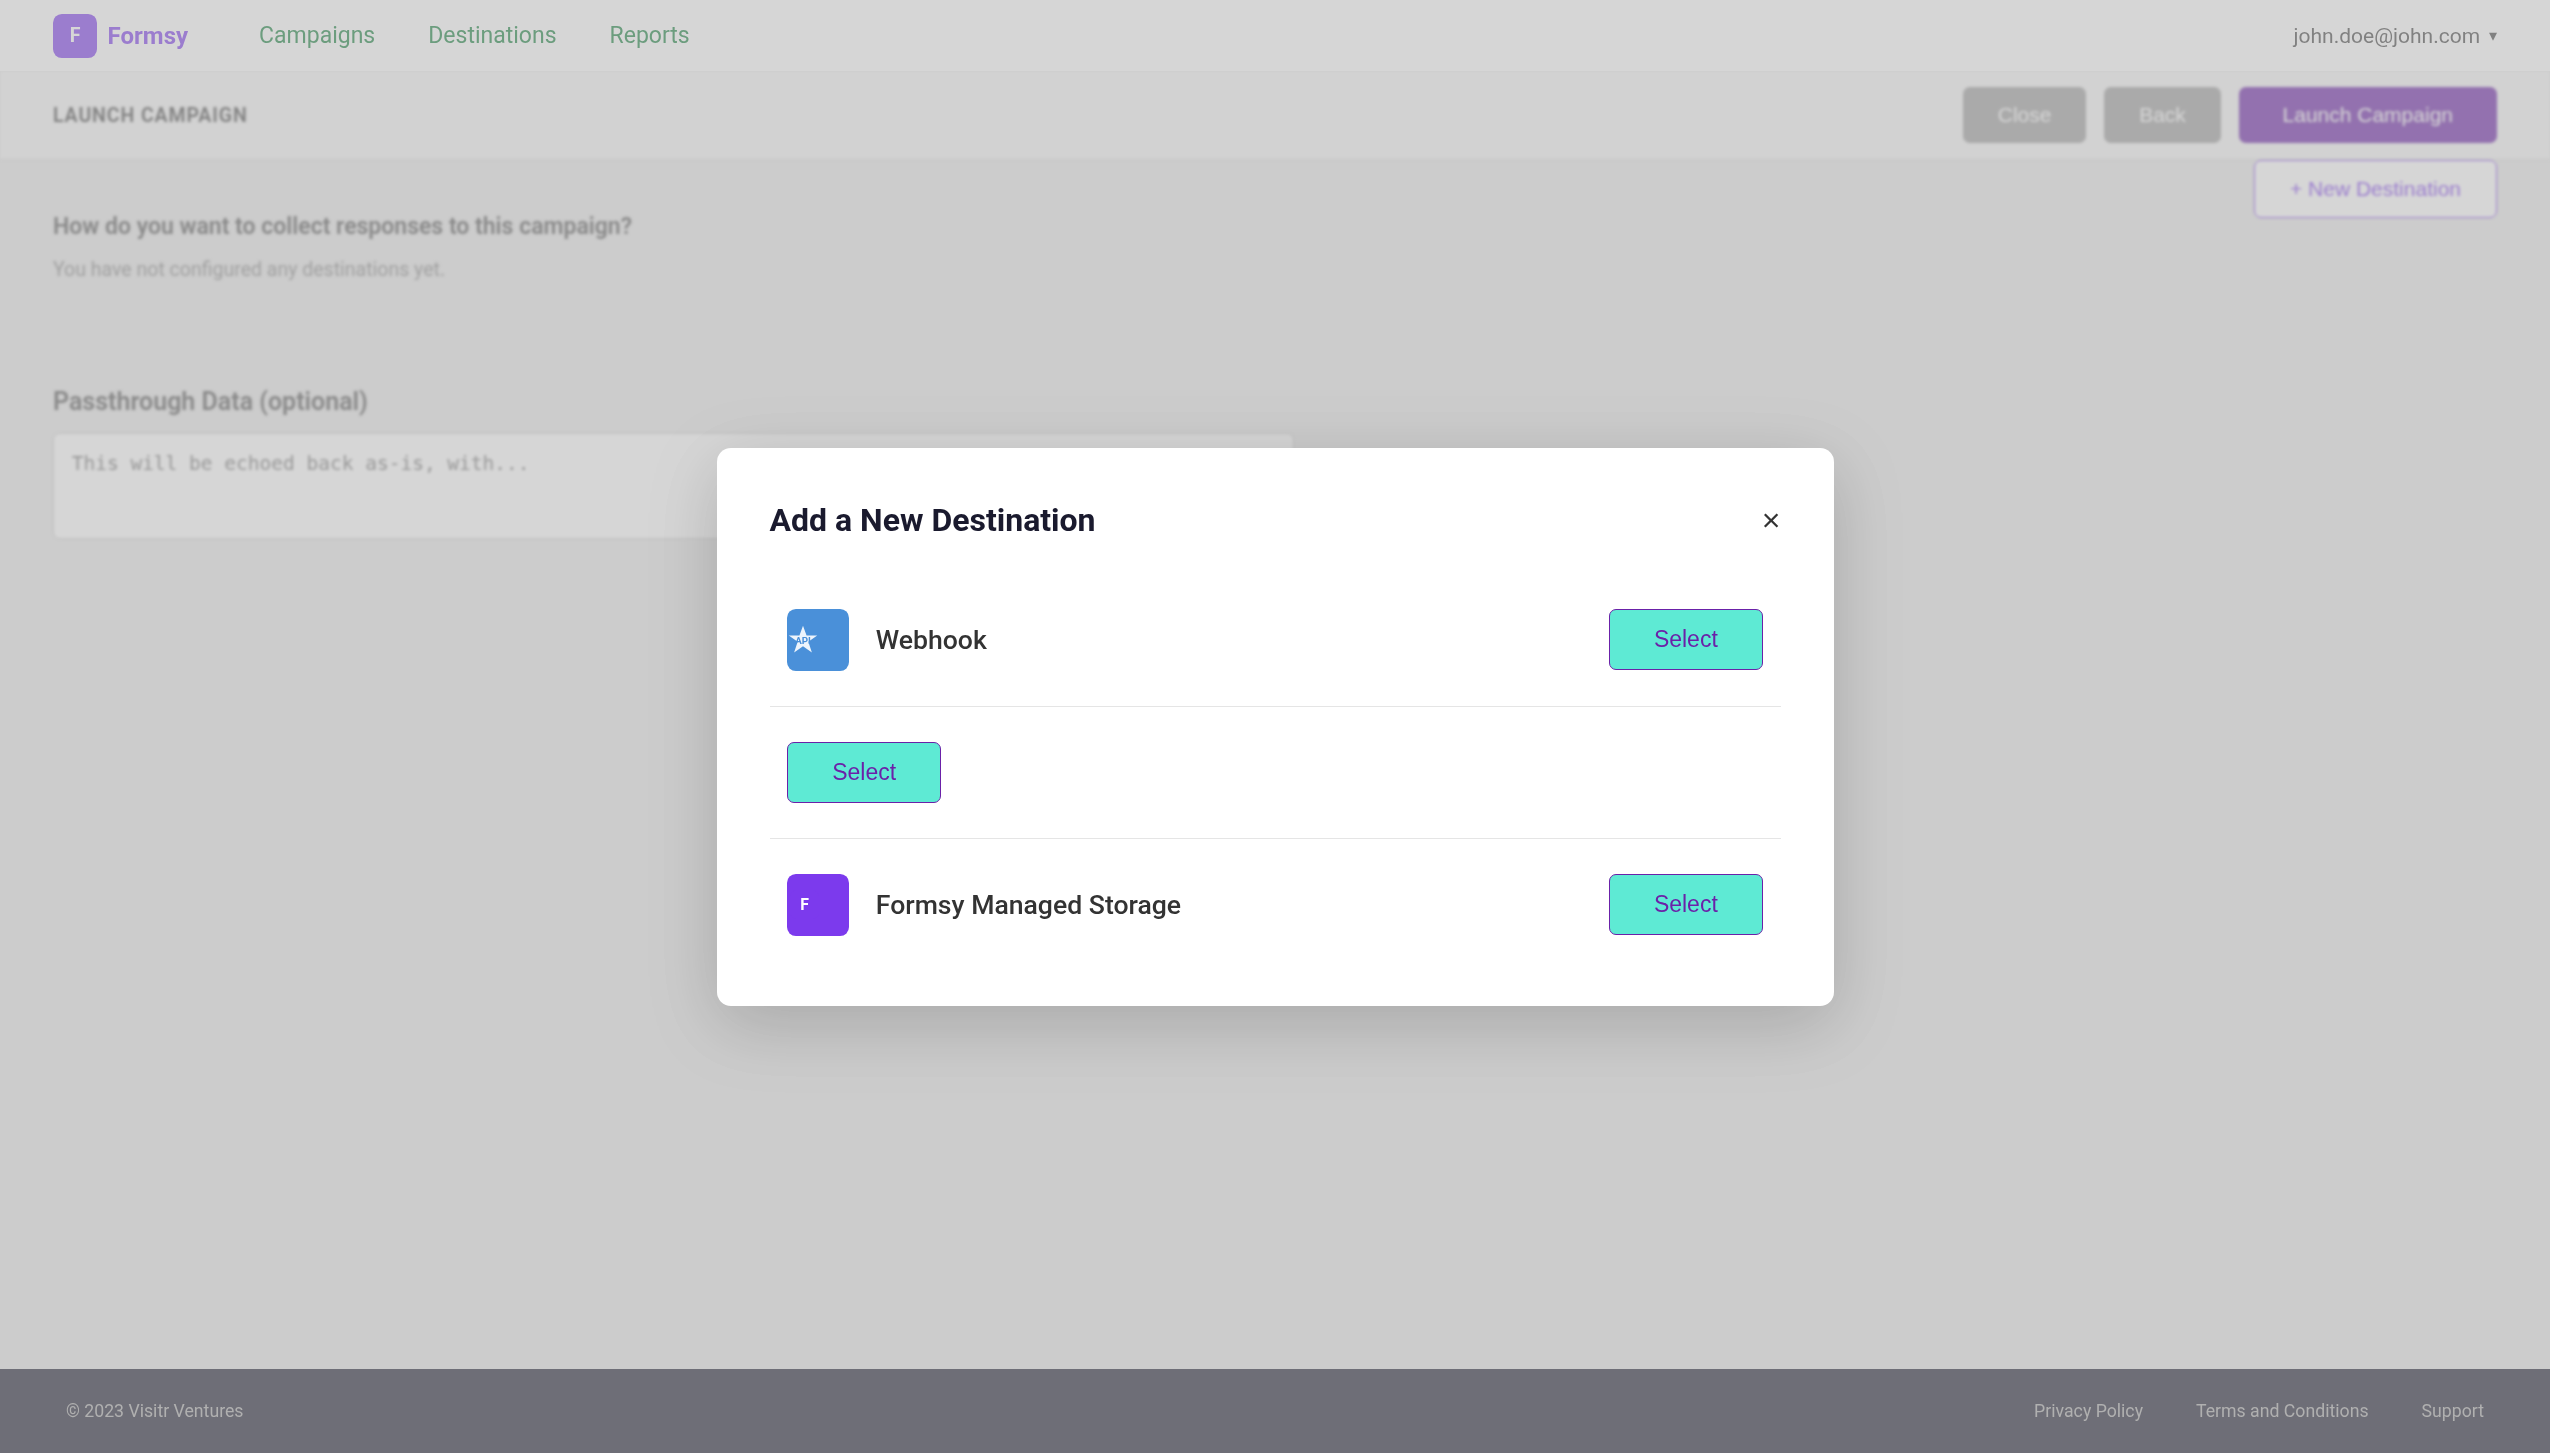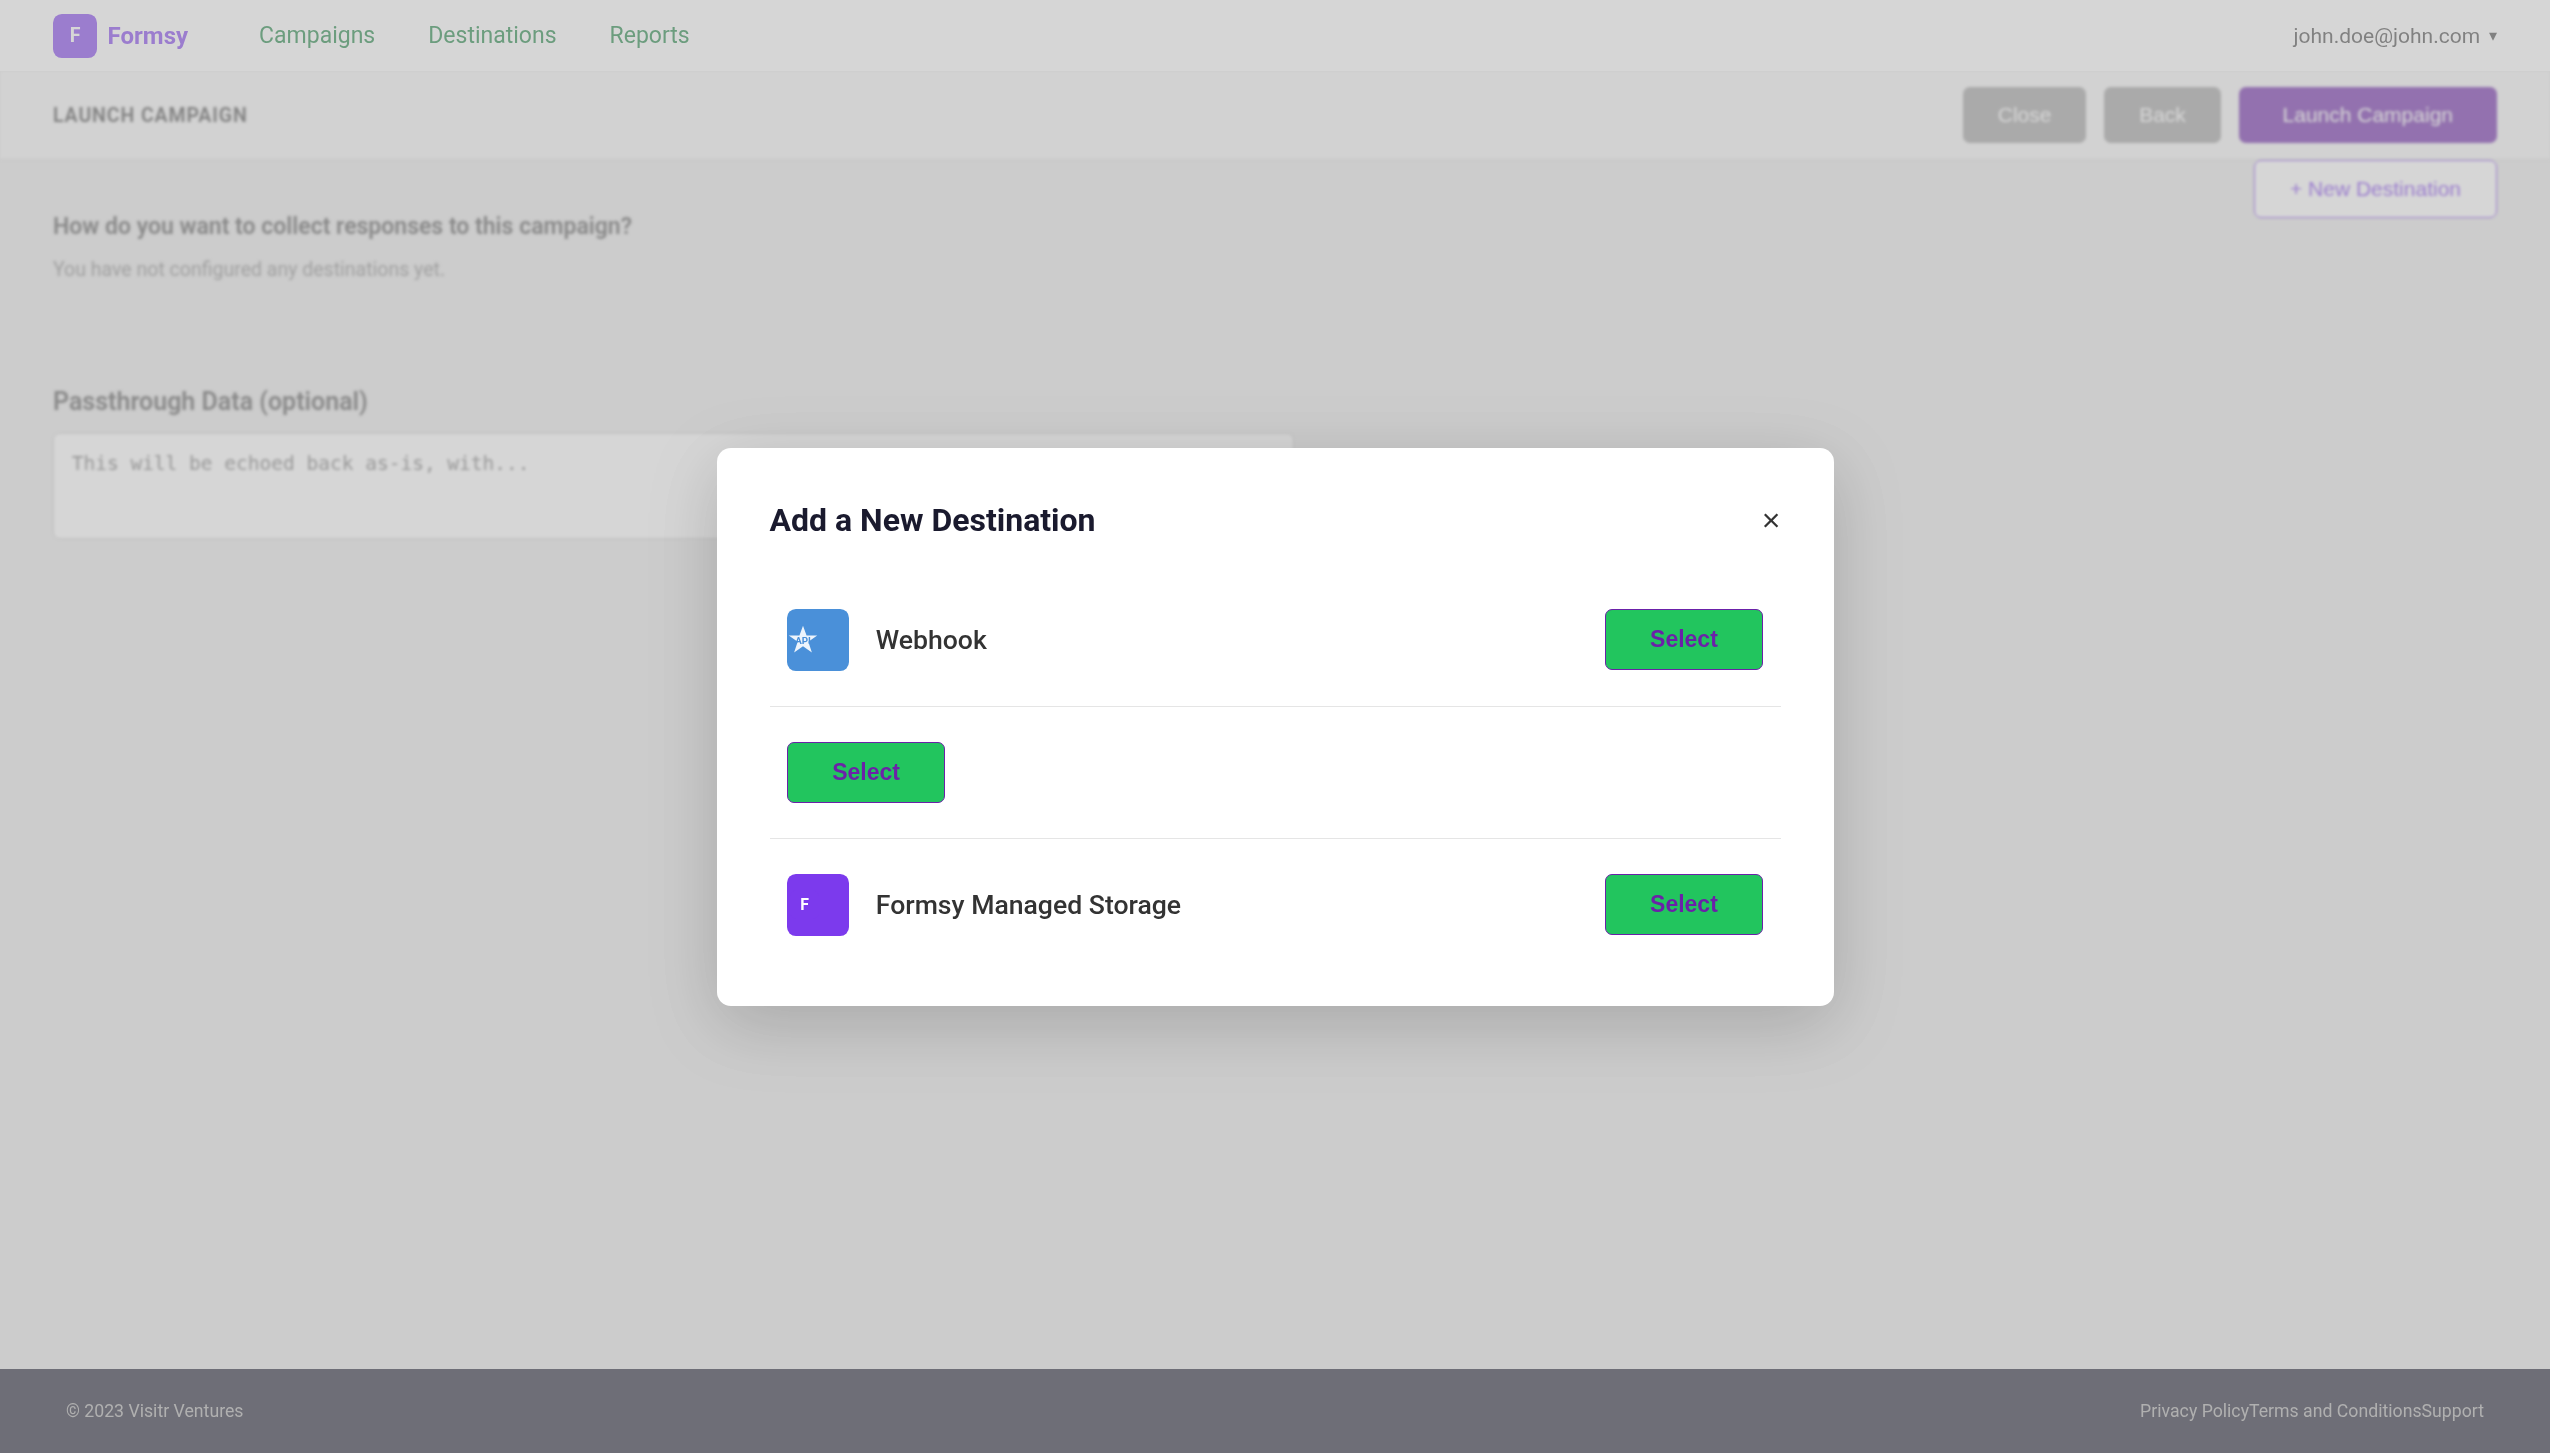--- a/index.html
+++ b/index.html
@@ -281,24 +281,24 @@
       font-size: 26.6px;
       color: #333;
       font-weight: 500;
     }
 
     .btn-select {
       padding: 16px 44px;
       font-size: 23px;
       border: 1.8px solid #6b21a8;
       color: #6b21a8;
-      background: #22c55e;
+      background: #5eead4;
       border-radius: 7px;
       cursor: pointer;
-      font-weight: 700;
+      font-weight: 400;
     }
 
     
     .footer {
       position: fixed;
       bottom: 0;
       left: 0;
       width: 100%;
       height: 84px;
       background: #1a1a2e;
@@ -309,20 +309,21 @@
       z-index: 1;
     }
 
     .footer-copyright {
       font-size: 17.7px;
       color: #aaa;
     }
 
     .footer-links {
       display: flex;
+      gap: 53px;
     }
 
     .footer-link {
       font-size: 17.7px;
       color: #aaa;
       cursor: pointer;
     }
   </style>
 </head>
 <body>

